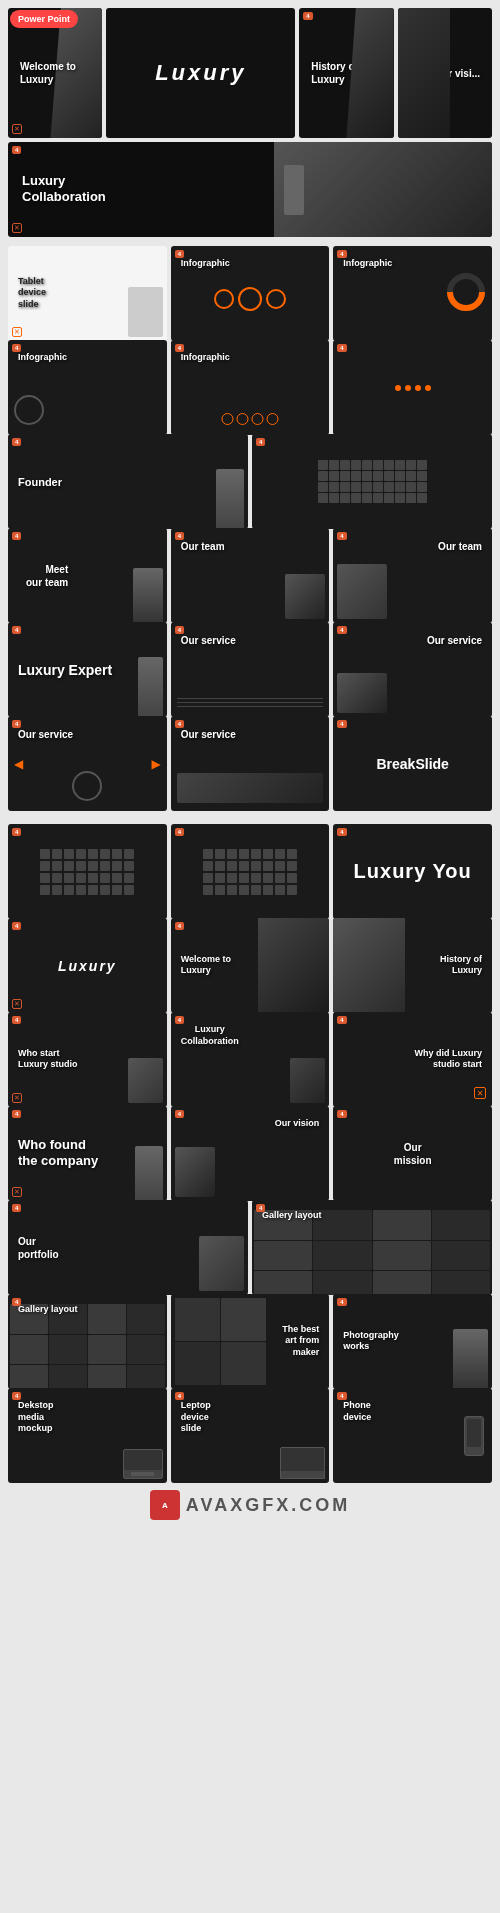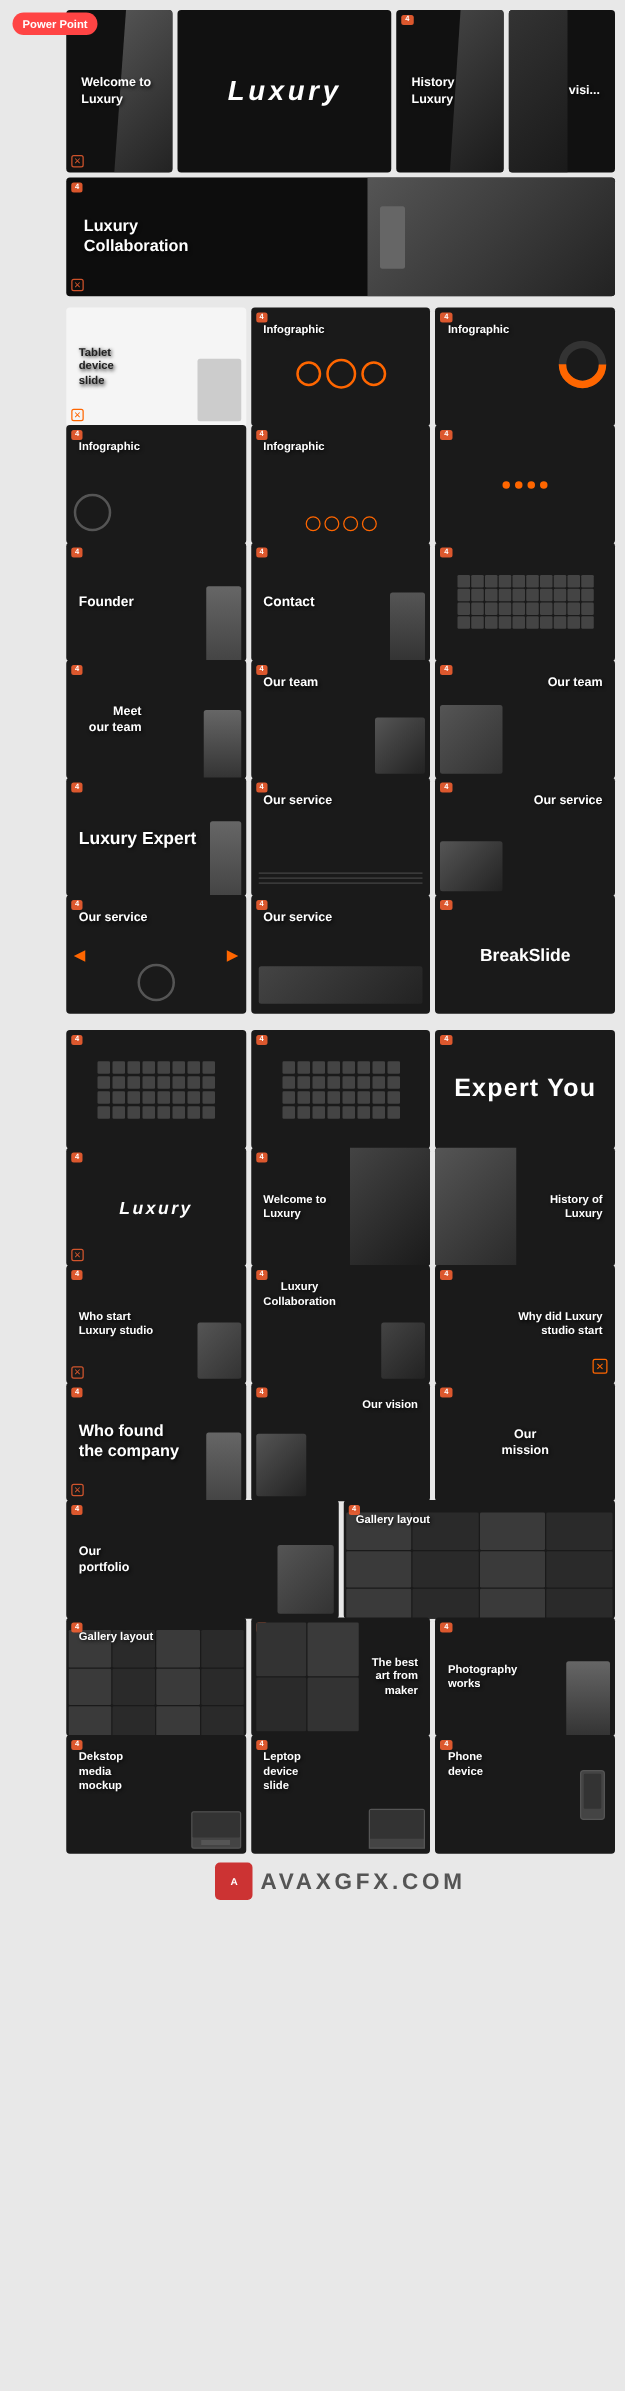--- a/index.html
+++ b/index.html
@@ -10,21 +10,20 @@
       min-height: 1913px;
       position: relative;
       overflow-x: hidden;
     }
 
     .page-wrapper {
       padding: 8px;
       display: flex;
       flex-direction: column;
       gap: 4px;
-      margin-left: 45px;
     }
 
     
     .top-badge {
       position: absolute;
       top: 10px;
       left: 10px;
       background: #ff4444;
       color: white;
       font-size: 9px;
@@ -316,25 +315,20 @@
       </div>
     </div>
   </div>
 
   <div class="slide-row" style="height:90px;">
     <div class="slide">
       <div class="slide-num">4</div>
       <div class="slide-title" style="position:absolute;left:6px;top:50%;transform:translateY(-50%);text-align:left;font-size:11px;">Founder</div>
       <div style="position:absolute;right:4px;bottom:0;width:28px;height:60px;background:linear-gradient(to bottom,#666,#444);border-radius:2px 2px 0 0;"></div>
     </div>
-    <div class="slide">
-      <div class="slide-num">4</div>
-      <div class="slide-title" style="position:absolute;left:6px;top:50%;transform:translateY(-50%);text-align:left;font-size:11px;">Contact</div>
-      <div style="position:absolute;right:4px;bottom:0;width:28px;height:55px;background:linear-gradient(to bottom,#555,#333);border-radius:2px 2px 0 0;"></div>
-    </div>
 
     <div class="slide">
       <div class="slide-num">4</div>
       <div class="icon-grid">
         <div class="icon-cell"></div>
         <div class="icon-cell"></div>
         <div class="icon-cell"></div>
         <div class="icon-cell"></div>
         <div class="icon-cell"></div>
         <div class="icon-cell"></div>
@@ -508,21 +502,21 @@
         <div class="icon-cell"></div>
         <div class="icon-cell"></div>
         <div class="icon-cell"></div>
         <div class="icon-cell"></div>
         <div class="icon-cell"></div>
       </div>
     </div>
 
     <div class="slide">
       <div class="slide-num">4</div>
-      <div class="thank-you-text">Expert You</div>
+      <div class="thank-you-text">Luxury You</div>
     </div>
   </div>
 
   <div class="slide-row" style="height:90px;">
     <div class="slide">
       <div class="slide-num">4</div>
       <div class="slide-x">✕</div>
       <div style="color:white;font-size:14px;font-weight:bold;font-style:italic;letter-spacing:2px;">Luxury</div>
     </div>
     <div class="slide">

